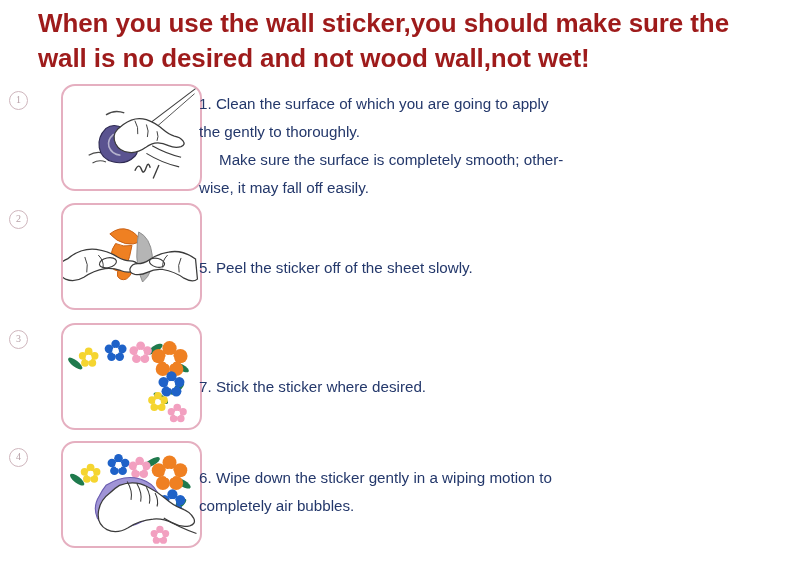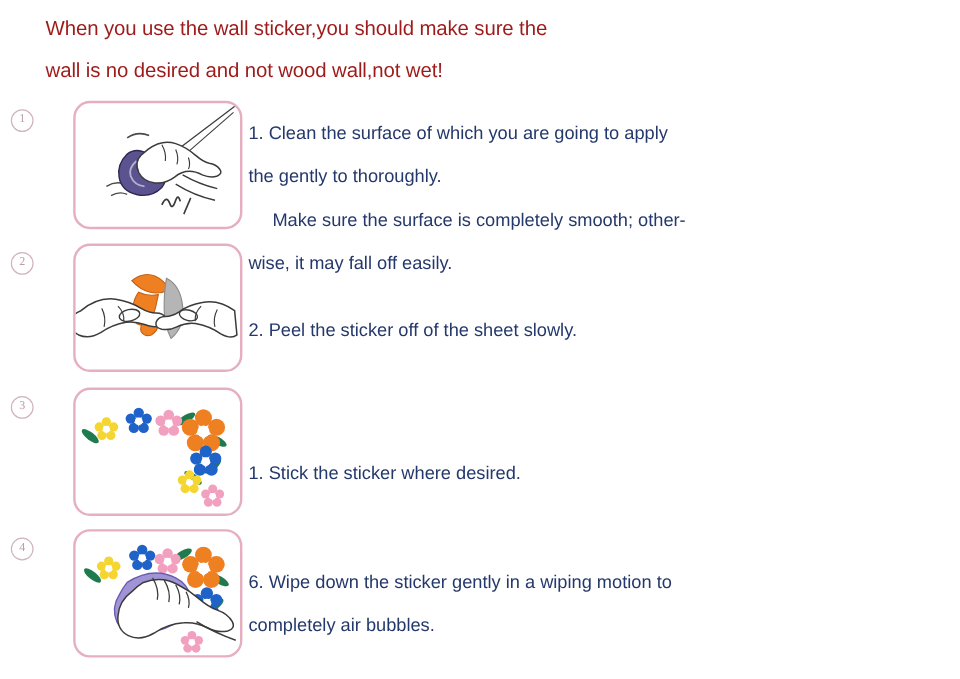--- a/index.html
+++ b/index.html
@@ -16,22 +16,22 @@
   }
 
   
   .heading {
     position: absolute;
     left: 38px;
     top: 6px;
     width: 720px;
   }
   .heading-line {
-    font-size: 17px;
-    font-weight: normal;
+    font-size: 26px;
+    font-weight: bold;
     color: #9e1b1b;
     line-height: 35px;
     letter-spacing: -0.1px;
     white-space: nowrap;
   }
 
   
   .steps {
     position: absolute;
     left: 0;
@@ -94,21 +94,21 @@
     font-size: 15.2px;
     line-height: 28px;
     font-family: "Liberation Sans", sans-serif;
   }
   .step-row.r0 .step-text { top: 6px; }
   .step-row.r1 .step-text { top: 51px; }
   .step-row.r2 .step-text { top: 50px; }
   .step-row.r3 .step-text { top: 23px; }
 
   .step-text p {
-    margin: 8px;
+    margin: 0;
     white-space: nowrap;
   }
   .step-text p.indent { text-indent: 20px; }
 </style>
 </head>
 <body>
 
 <div class="heading">
   <div class="heading-line">When you use the wall sticker,you should make sure the</div>
   <div class="heading-line">wall is no desired and not wood wall,not wet!</div>
@@ -171,21 +171,21 @@
 
         <path d="M137 56 q-14 -10 -28 -7 q-12 2 -20 8 q-6 4 -12 4 q-6 0 -8 5 q-1 5 5 6
                  q7 1 13 -2 q8 -4 16 -3 q12 2 22 9 q9 5 14 1 z" fill="#ffffff" stroke="#3b3b3b" stroke-width="1.3"></path>
         <ellipse cx="97" cy="60" rx="8" ry="4.5" transform="rotate(14 97 60)" fill="#ffffff" stroke="#3b3b3b" stroke-width="1.2"></ellipse>
         <path d="M108 52 q-6 6 -5 13" stroke="#3b3b3b" stroke-width="1" fill="none"></path>
         <path d="M122 55 q-4 8 -2 15" stroke="#3b3b3b" stroke-width="1" fill="none"></path>
       </svg>
     </div>
     <div class="badge">2</div>
     <div class="step-text">
-      <p>2. Peel the sticker off of the sheet slowly.</p>
+      <p>5. Peel the sticker off of the sheet slowly.</p>
     </div>
   </div>
 
   <div class="step-row r2">
     <div class="panel">
       <svg class="panel-svg" viewBox="0 0 141 107">
         <defs>
           <g id="bloom">
             <circle cx="0" cy="-9" r="5.6"></circle>
             <circle cx="8.6" cy="-2.8" r="5.6"></circle>
@@ -237,21 +237,21 @@
         <circle cx="98" cy="80" r="3" fill="#ffffff"></circle>
 
         <g transform="translate(118,92) scale(0.7)" fill="#f2a0c0">
             <use href="#bloom"></use>
           </g>
         <circle cx="118" cy="92" r="2.9" fill="#ffffff"></circle>
       </svg>
     </div>
     <div class="badge">3</div>
     <div class="step-text">
-      <p>1. Stick the sticker where desired.</p>
+      <p>7. Stick the sticker where desired.</p>
     </div>
   </div>
 
   <div class="step-row r3">
     <div class="panel">
       <svg class="panel-svg" viewBox="0 0 141 107">
         <defs>
           <g id="bloom4">
             <circle cx="0" cy="-9" r="5.6"></circle>
             <circle cx="8.6" cy="-2.8" r="5.6"></circle>

